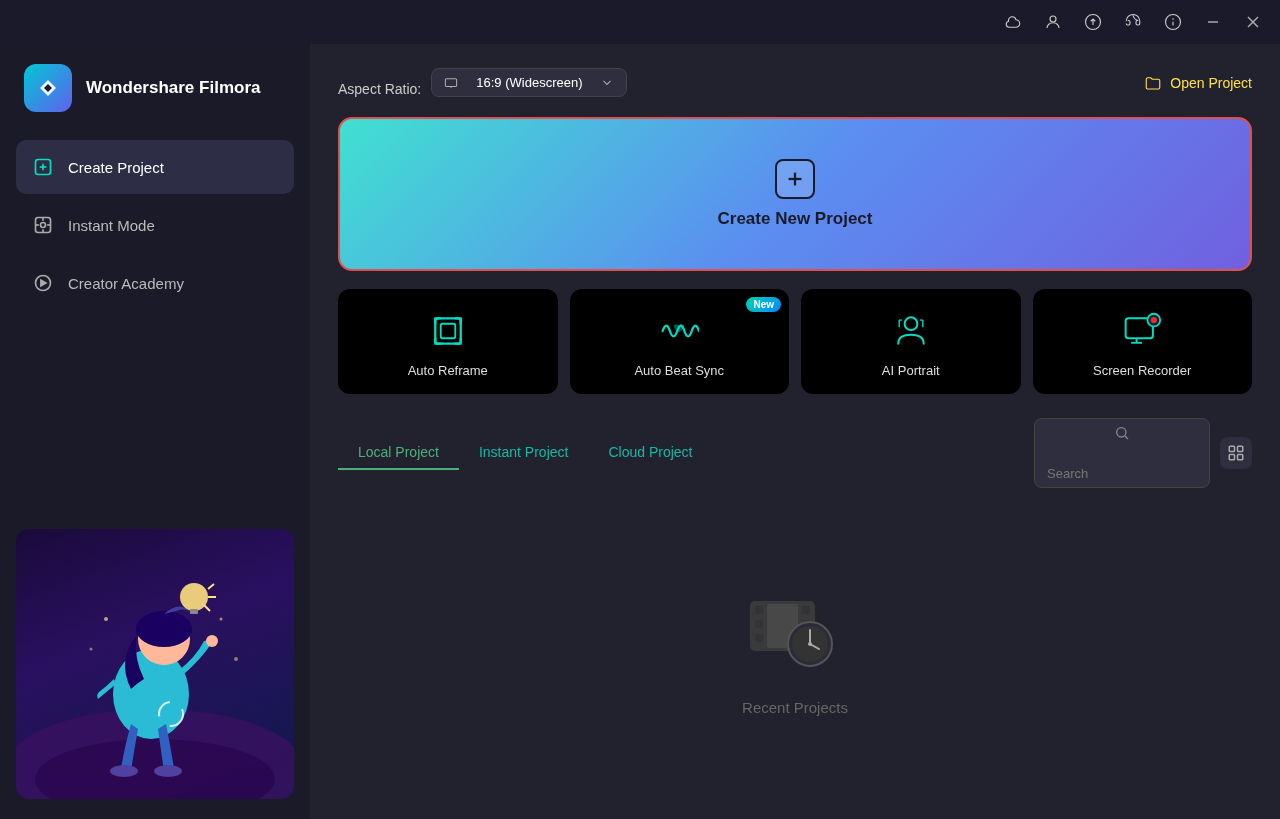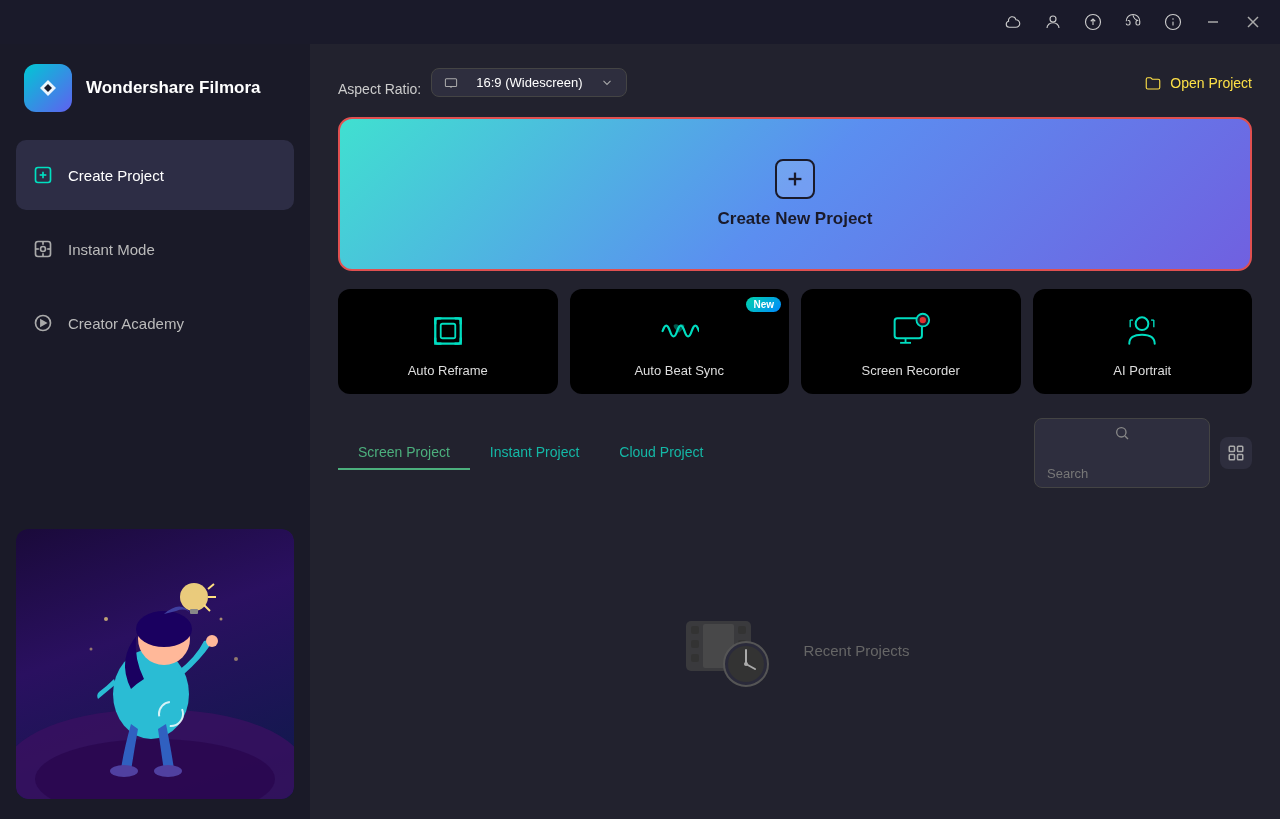--- a/index.html
+++ b/index.html
@@ -92,21 +92,21 @@
       font-size: 17px;
       font-weight: 700;
       line-height: 1.3;
       color: #fff;
     }
 
     .nav-item {
       display: flex;
       align-items: center;
       gap: 14px;
-      padding: 24px 16px;
+      padding: 16px 16px;
       border-radius: 10px;
       cursor: pointer;
       font-size: 15px;
       font-weight: 500;
       color: #bbb;
       transition: background 0.2s;
     }
     .nav-item.active {
       background: #2d2d45;
       color: #fff;
@@ -348,21 +348,21 @@
     .grid-view-btn svg {
       width: 18px;
       height: 18px;
       color: #aaa;
     }
 
     
     .empty-state {
       flex: 1;
       display: flex;
-      flex-direction: row;
+      flex-direction: column;
       align-items: center;
       justify-content: center;
       gap: 23px;
     }
     .empty-icon {
       width: 100px;
       height: 90px;
       display: flex;
       align-items: center;
       justify-content: center;
@@ -584,52 +584,52 @@
 
             <path d="M16 16 Q18 13 22 16 Q26 13 28 16 Q28 19 22 24 Q16 19 16 16Z" fill="#00ddc0" opacity="0.4"></path>
           </svg>
         </div>
         <span class="feature-card-label">Auto Beat Sync</span>
       </div>
 
       <div class="feature-card">
         <div class="feature-card-icon">
           <svg viewBox="0 0 44 44" fill="none">
+
+            <circle cx="22" cy="14" r="7" stroke="#00ddc0" stroke-width="2.2" fill="none"></circle>
+            <path d="M8 36 Q8 26 22 26 Q36 26 36 36" stroke="#00ddc0" stroke-width="2.2" fill="none" stroke-linecap="round"></path>
+
+            <line x1="12" y1="10" x2="9" y2="10" stroke="#00ddc0" stroke-width="1.5"></line>
+            <line x1="9" y1="10" x2="9" y2="18" stroke="#00ddc0" stroke-width="1.5"></line>
+            <line x1="32" y1="10" x2="35" y2="10" stroke="#00ddc0" stroke-width="1.5"></line>
+            <line x1="35" y1="10" x2="35" y2="18" stroke="#00ddc0" stroke-width="1.5"></line>
+          </svg>
+        </div>
+        <span class="feature-card-label">AI Portrait</span>
+      </div>
+
+      <div class="feature-card">
+        <div class="feature-card-icon">
+          <svg viewBox="0 0 44 44" fill="none">
             <rect x="4" y="8" width="30" height="22" rx="3" stroke="#00ddc0" stroke-width="2.2" fill="none"></rect>
             <circle cx="35" cy="10" r="7" fill="#1a1a2a" stroke="#00ddc0" stroke-width="2"></circle>
             <circle cx="35" cy="10" r="3.5" fill="#e03030"></circle>
             <line x1="16" y1="30" x2="16" y2="35" stroke="#00ddc0" stroke-width="2"></line>
             <line x1="10" y1="35" x2="22" y2="35" stroke="#00ddc0" stroke-width="2"></line>
           </svg>
         </div>
         <span class="feature-card-label">Screen Recorder</span>
       </div>
 
-      <div class="feature-card">
-        <div class="feature-card-icon">
-          <svg viewBox="0 0 44 44" fill="none">
-
-            <circle cx="22" cy="14" r="7" stroke="#00ddc0" stroke-width="2.2" fill="none"></circle>
-            <path d="M8 36 Q8 26 22 26 Q36 26 36 36" stroke="#00ddc0" stroke-width="2.2" fill="none" stroke-linecap="round"></path>
-
-            <line x1="12" y1="10" x2="9" y2="10" stroke="#00ddc0" stroke-width="1.5"></line>
-            <line x1="9" y1="10" x2="9" y2="18" stroke="#00ddc0" stroke-width="1.5"></line>
-            <line x1="32" y1="10" x2="35" y2="10" stroke="#00ddc0" stroke-width="1.5"></line>
-            <line x1="35" y1="10" x2="35" y2="18" stroke="#00ddc0" stroke-width="1.5"></line>
-          </svg>
-        </div>
-        <span class="feature-card-label">AI Portrait</span>
-      </div>
-
     </div>
 
     <div class="tabs-row">
       <div class="tab-items">
         <div class="tab-item active">
-          <span>Screen Project</span>
+          <span>Local Project</span>
         </div>
         <div class="tab-item">
           <span>Instant Project</span>
         </div>
         <div class="tab-item">
           <span>Cloud Project</span>
         </div>
       </div>
       <div class="search-box">
         <svg viewBox="0 0 24 24" fill="none" stroke="currentColor" stroke-width="2">

